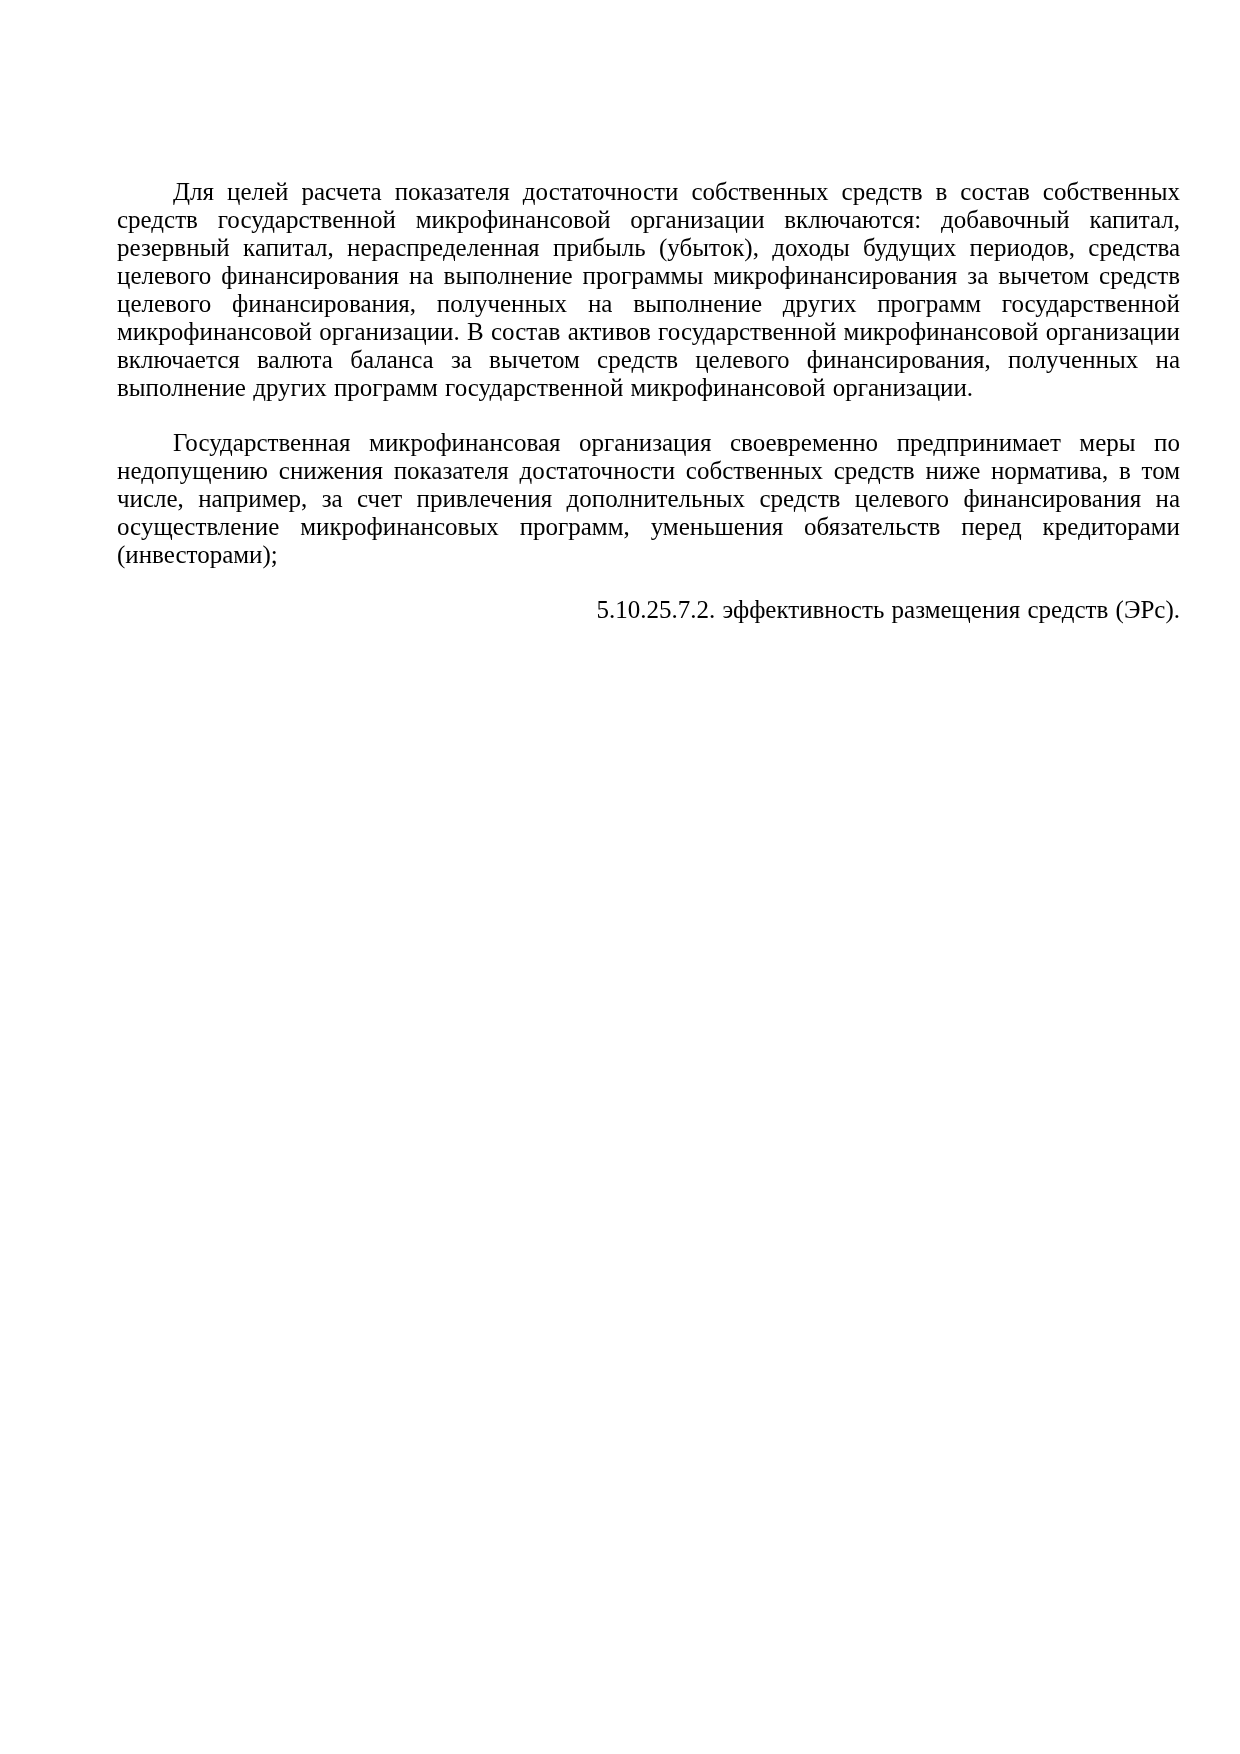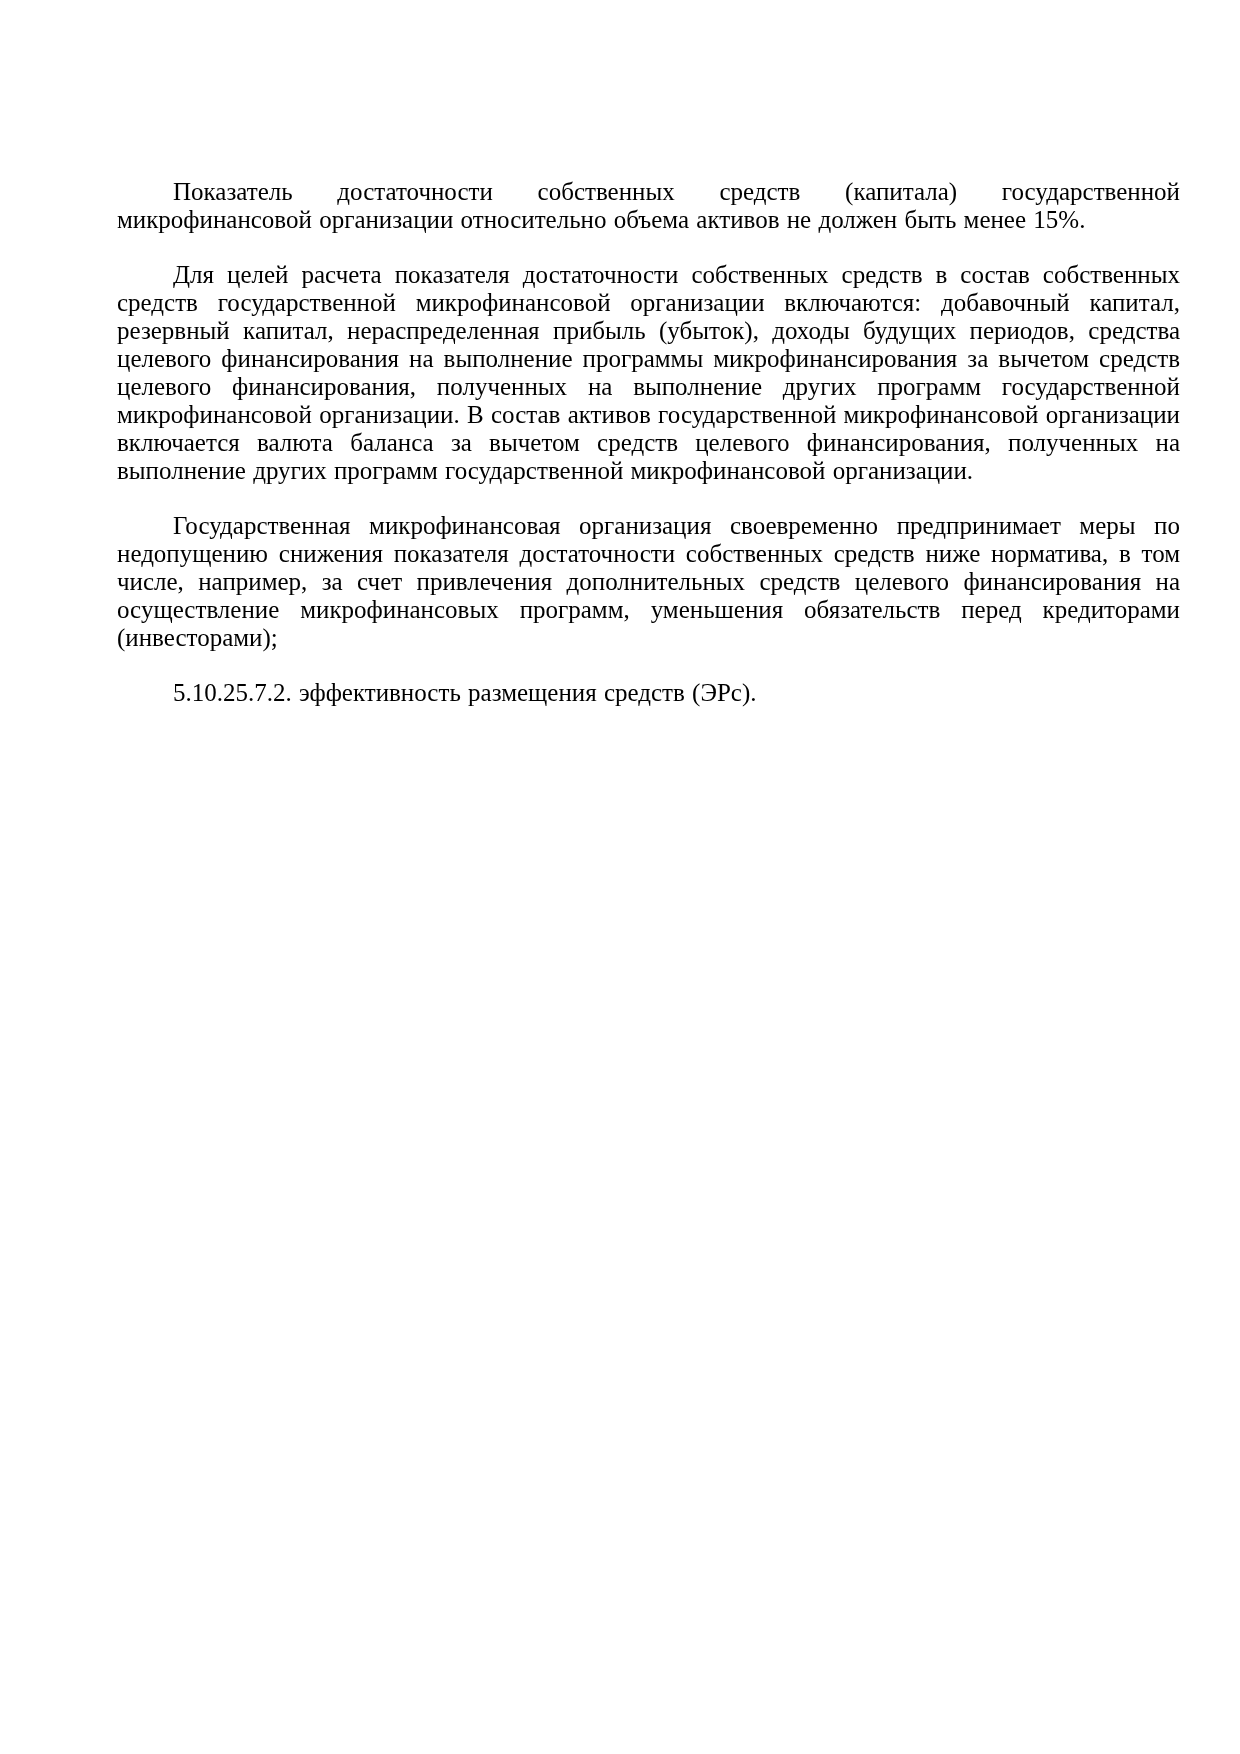--- a/index.html
+++ b/index.html
@@ -21,28 +21,27 @@
     padding: 178px 60px 0 117px;
     overflow: hidden;
   }
   .page p {
     margin: 0 0 27px 0;
     text-align: justify;
     text-indent: 56px;
     word-spacing: 1px;
   }
   .page p.single-line {
-    text-align: left;
+    text-align: right;
   }
 </style>
 </head>
 <body>
 
 <div class="page">
-  <p>Показатель достаточности собственных средств (капитала) государственной микрофинансовой организации относительно объема активов не должен быть менее 15%.</p>
 
   <p>Для целей расчета показателя достаточности собственных средств в состав собственных средств государственной микрофинансовой организации включаются: добавочный капитал, резервный капитал, нераспределенная прибыль (убыток), доходы будущих периодов, средства целевого финансирования на выполнение программы микрофинансирования за вычетом средств целевого финансирования, полученных на выполнение других программ государственной микрофинансовой организации. В состав активов государственной микрофинансовой организации включается валюта баланса за вычетом средств целевого финансирования, полученных на выполнение других программ государственной микрофинансовой организации.</p>
 
   <p>Государственная микрофинансовая организация своевременно предпринимает меры по недопущению снижения показателя достаточности собственных средств ниже норматива, в том числе, например, за счет привлечения дополнительных средств целевого финансирования на осуществление микрофинансовых программ, уменьшения обязательств перед кредиторами (инвесторами);</p>
 
   <p class="single-line">5.10.25.7.2. эффективность размещения средств (ЭРс).</p>
 
 </div>
 
 </body></html>

